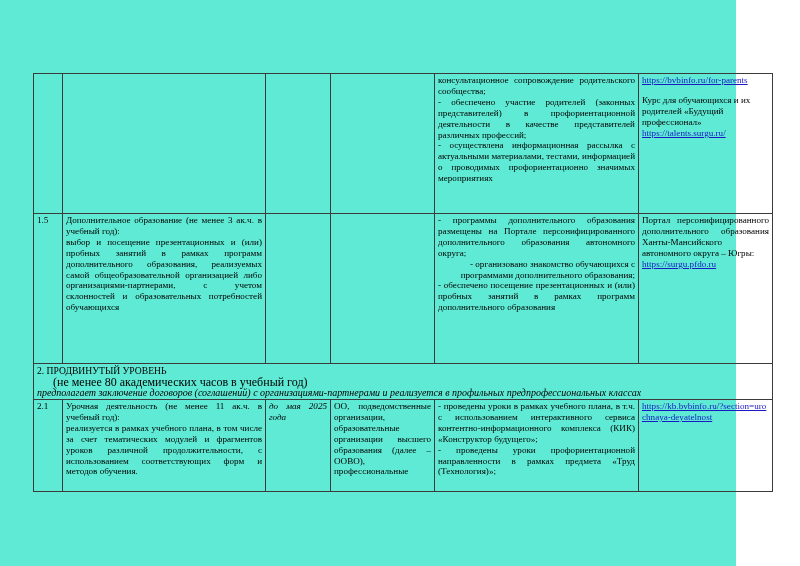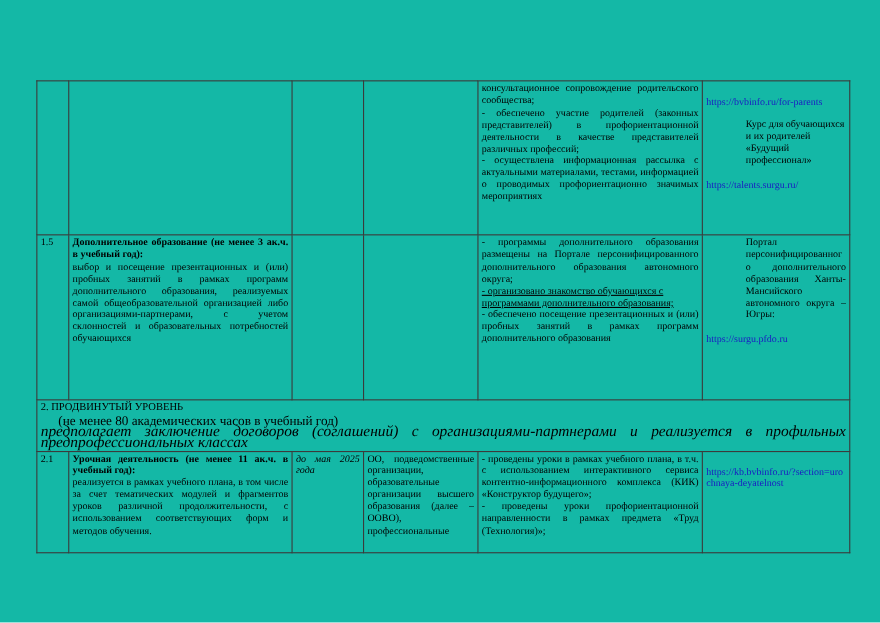--- a/index.html
+++ b/index.html
@@ -9,23 +9,23 @@
   }
   body {
     width: 800px;
     height: 566px;
     overflow: hidden;
     font-family: "Liberation Serif", "DejaVu Serif", serif;
     color: #000000;
   }
   .page {
     position: relative;
-    width: 800px;
+    width: 736px;
     height: 566px;
-    background: #14b8a6;
+    background: #5eead4;
   }
   .doc-table {
     position: absolute;
     left: 33px;
     top: 73px;
     width: 739px;
     border-collapse: collapse;
     table-layout: fixed;
   }
   .doc-table td {
@@ -44,29 +44,29 @@
   .c-num   { width: 29px;  text-align: center; margin-left: 35px; }
   .c-name  { width: 203px; }
   .c-date  { width: 65px;  text-align: center; }
   .c-org   { width: 104px; text-align: left; }
   .c-res   { width: 204px; }
   .c-link  { width: 134px; text-align: left; }
 
   .cell-center { text-align: center; font-style: italic; }
   .cell-left   { text-align: left; }
 
-  .b { font-weight: bold; }
+  .b { font-weight: normal; }
 
   a.link, .link {
     color: #1a19c4;
+    text-decoration: underline;
     word-break: break-all;
-    margin-top: 12px;
   }
   .linkblock { display: block; }
-  .plainblock { display: block; text-align: left; margin-left: 36px; }
+  .plainblock { display: block; text-align: left; }
   .gap { display: block; height: 9px; }
 
   
   .banner {
     text-align: center;
     padding: 1px 4px 2px 4px;
   }
   .banner .b-title {
     display: block;
     font-weight: normal;
@@ -75,26 +75,26 @@
   }
   .banner .b-sub {
     display: block;
     font-size: 12px;
     line-height: 11px;
     padding-left: 16px;
   }
   .banner .b-ital {
     display: block;
     font-style: italic;
-    font-size: 14px;
+    font-size: 10px;
     line-height: 10.5px;
   }
 
   .p { display: block; margin: 0; }
-  .nj { text-align: left; text-decoration: underline; }
+  .nj { text-align: right; }
 </style>
 </head>
 <body>
 
 <div class="page">
   <table class="doc-table">
     <colgroup>
       <col class="c-num">
         <col class="c-name">
         <col class="c-date">

